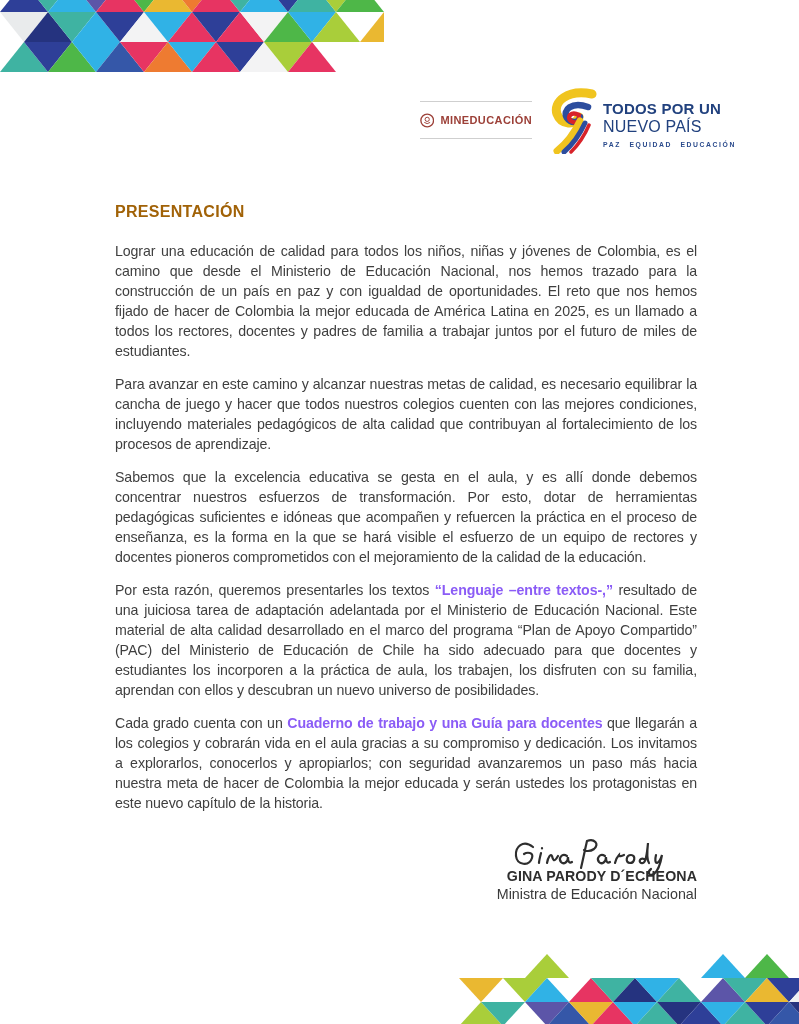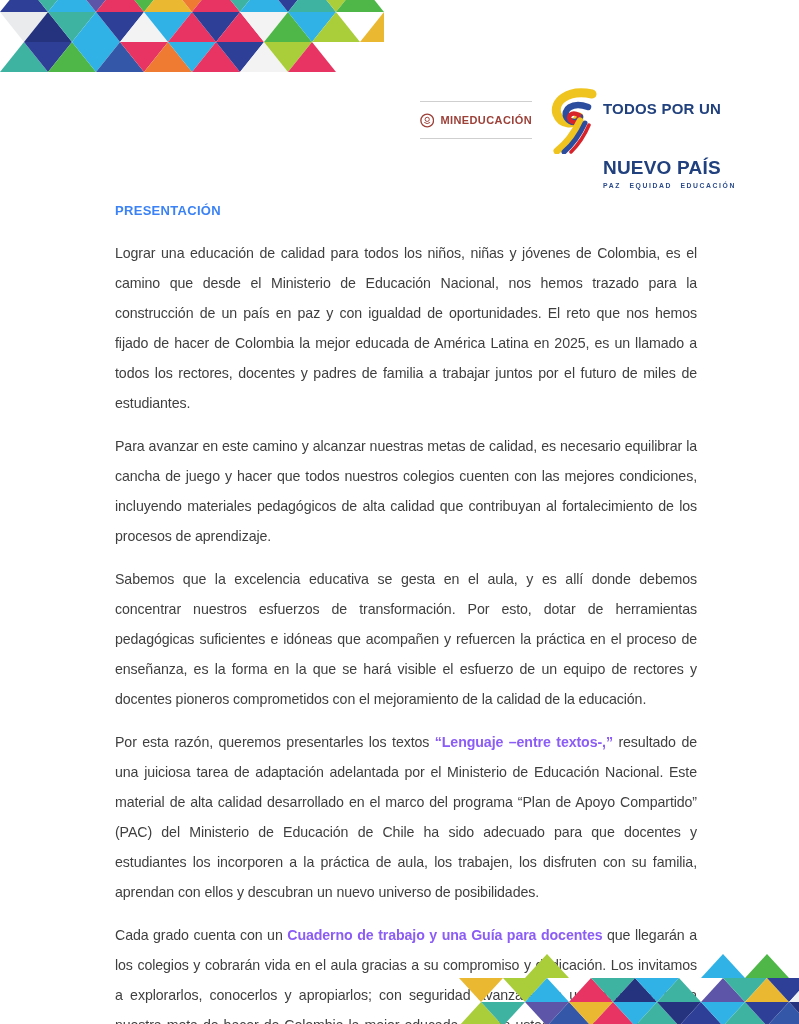--- a/index.html
+++ b/index.html
@@ -19,34 +19,34 @@
     position:absolute;left:420px;top:101px;width:112px;height:36px;
     border-top:1px solid #cfcfcf;border-bottom:1px solid #cfcfcf;
     display:flex;align-items:center;justify-content:center;gap:6px;
   }
   .mined-text{
     color:#9c4038;font-weight:bold;font-size:11px;letter-spacing:.4px;
   }
   .np-logo{position:absolute;left:547px;top:86px;display:flex;align-items:flex-start;}
   .np-text{margin-left:4px;padding-top:14px;color:#21417e;}
   .np-line1{font-weight:bold;font-size:15px;letter-spacing:.2px;line-height:17px;}
-  .np-line2{font-weight:bold;font-size:19px;letter-spacing:.2px;line-height:20px;margin-top:41px;}
+  .np-line2{font-weight:normal;font-size:16px;letter-spacing:.2px;line-height:20px;}
   .np-tagline{
     font-weight:bold;font-size:6.8px;letter-spacing:1.6px;word-spacing:5px;
     margin-top:4px;color:#2a4a8c;
   }
 
   
   .content{position:absolute;left:115px;top:203px;width:582px;color:#3f3f3f;}
   .title{
-    font-size:13px;font-weight:bold;color:#3b82f6;letter-spacing:.3px;
+    font-size:16px;font-weight:bold;color:#a16207;letter-spacing:.3px;
     margin:0 0 20px 0;
   }
   .para{
-    margin:0 0 13px 0;font-size:14.2px;line-height:30px;letter-spacing:-.1px;
+    margin:0 0 13px 0;font-size:14.2px;line-height:20px;letter-spacing:-.1px;
     text-align:justify;color:#3f3f3f;
   }
   .para b{color:#8b5cf6;}
 
   
   .sig{margin-top:24px;display:flex;flex-direction:column;align-items:flex-end;}
   .sig-script{margin:0 26px -9px 0;}
   .sig-name{font-weight:bold;font-size:14.2px;color:#2e2e2e;letter-spacing:.1px;}
   .sig-role{font-size:14.3px;color:#3a3a3a;margin-top:2px;}
 </style>

